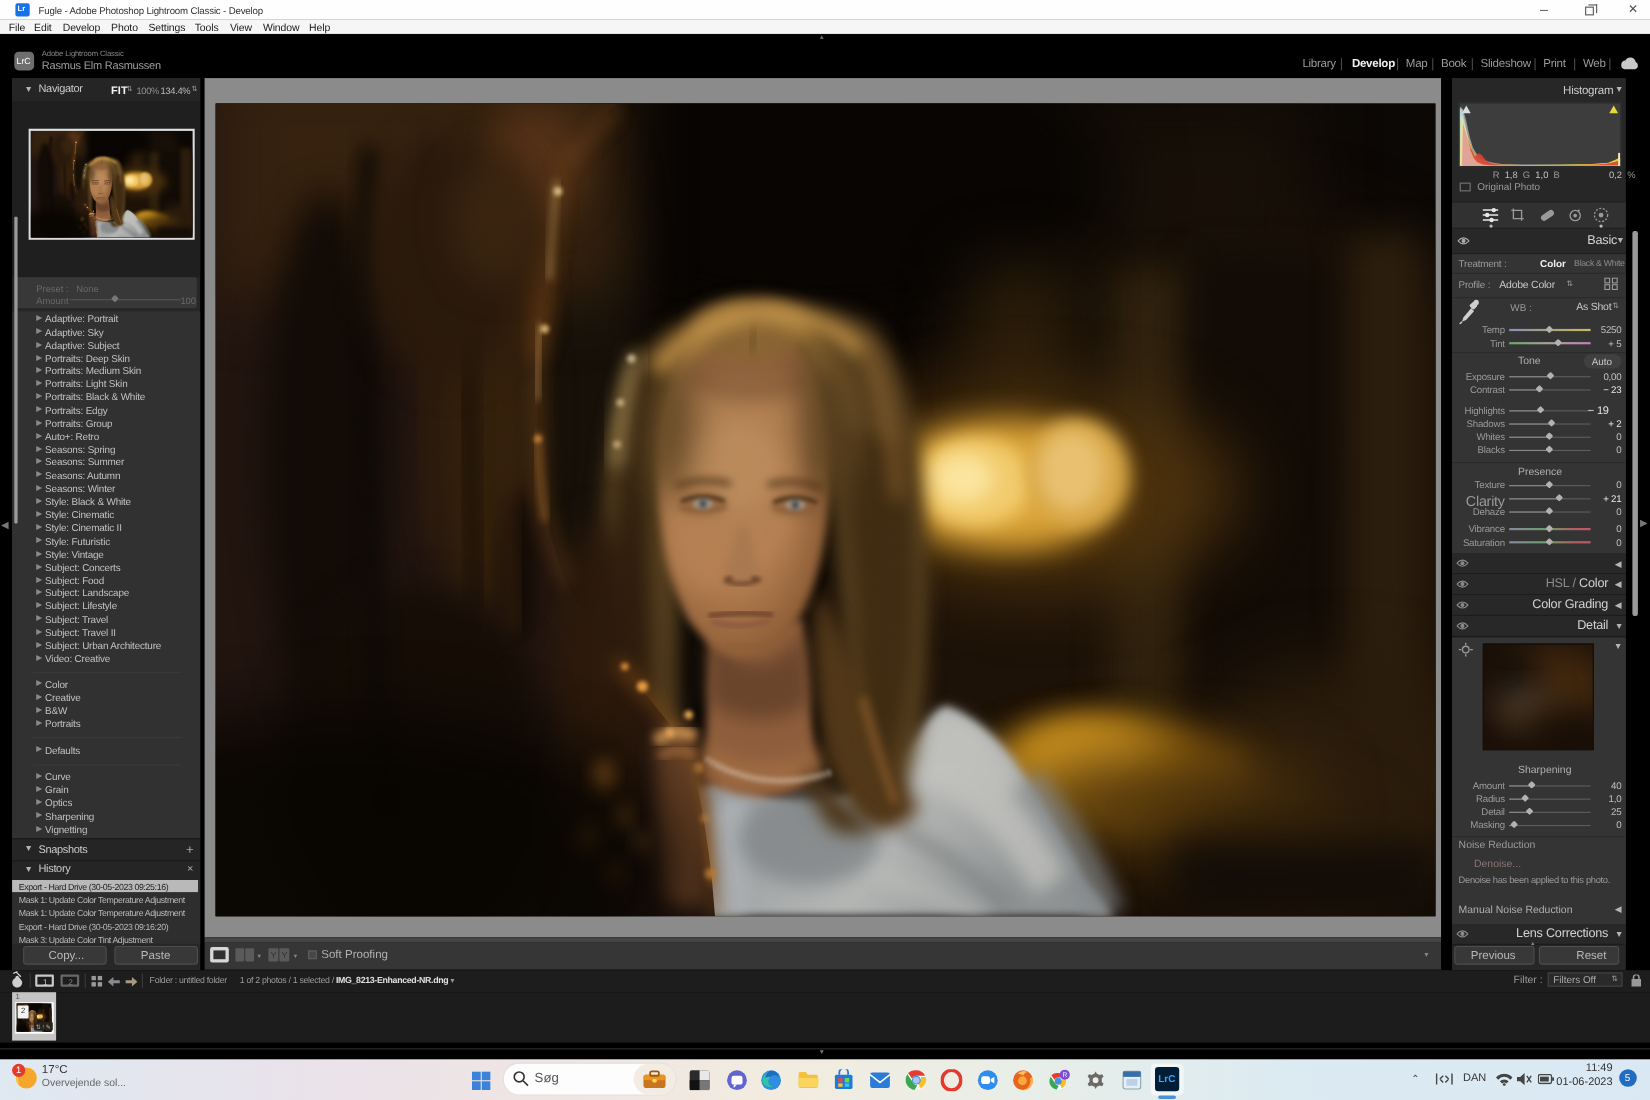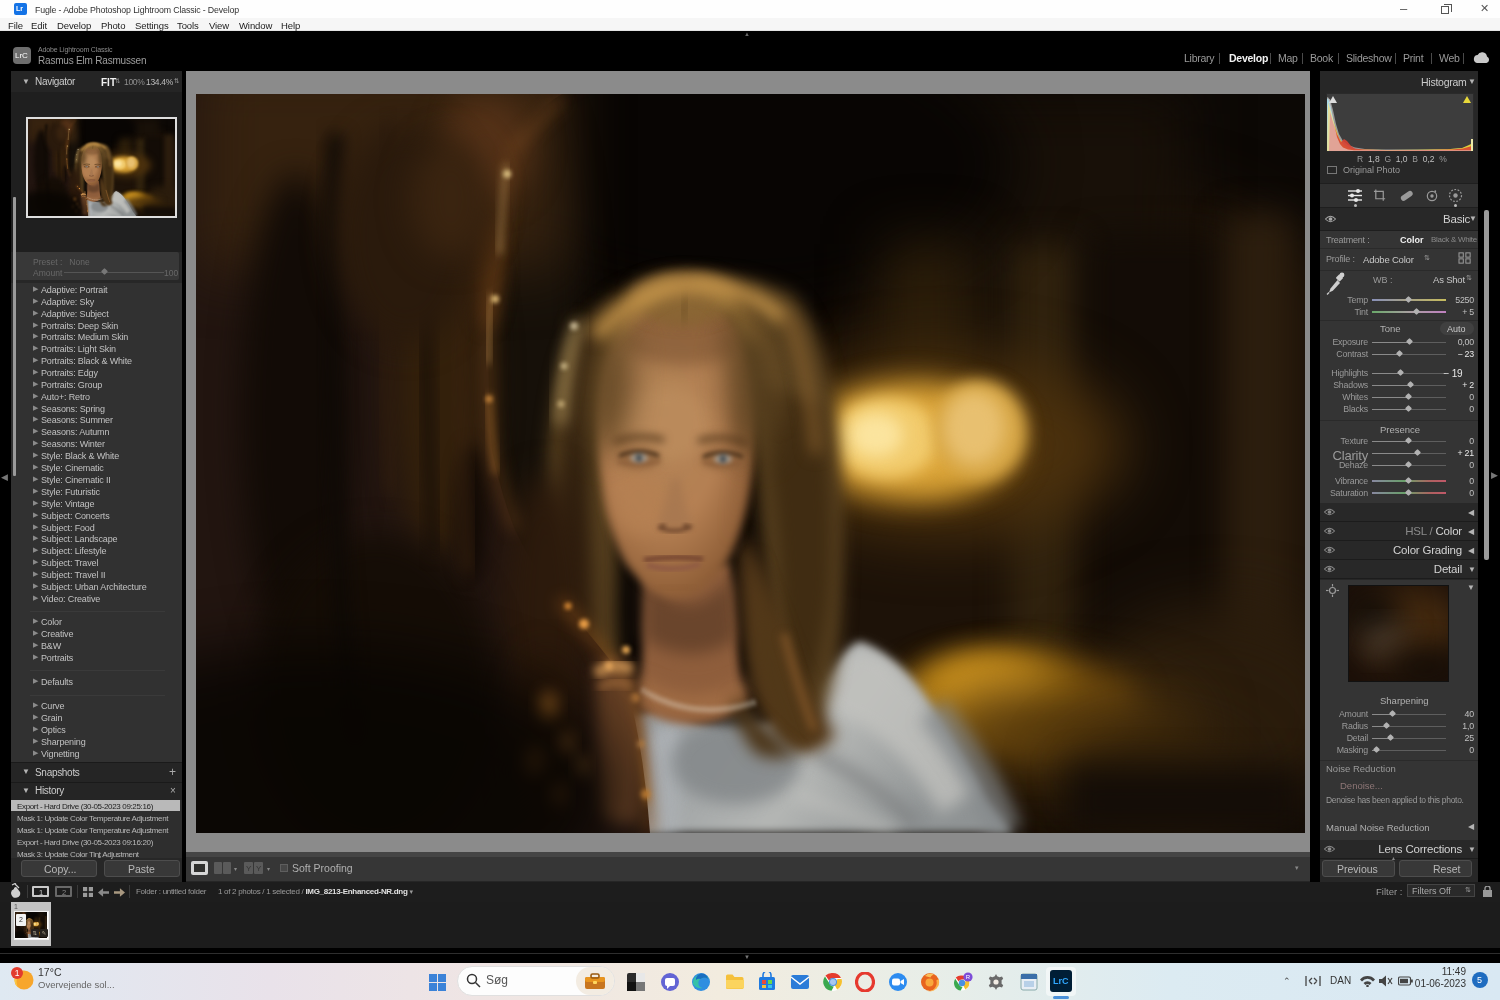--- a/index.html
+++ b/index.html
@@ -376,21 +376,21 @@
 <path d="M0 57 L0 5 L3 5 L6 16 L9 30 L12 40 L16 47 L21 51 L28 53.5 L38 55 L55 55.5 L100 55.5 L125 55 L138 54 L143 52 L146 51 L146 57 Z" fill="#9a9a9a"></path>
 <path d="M0 57 L0 4 L2 7 L5 20 L8 34 L11 45 L14 52 L17 55.5 L20 57 Z" fill="#58c8e8" opacity="0.95"></path>
 <path d="M0 57 L1 8 L4 18 L8 32 L12 44 L17 51 L23 54.5 L30 55.5 L60 56 L90 55.8 L120 55.2 L135 54 L142 51 L146 49 L146 57 Z" fill="#e8d83a" opacity="0.95"></path>
 <path d="M2 57 L3 18 L6 28 L10 40 L14 48 L17 45 L20 47 L24 52 L28 54.5 L36 55.5 L60 56.2 L100 56 L125 55.5 L136 54.5 L143 52.5 L146 51 L146 57 Z" fill="#d84232" opacity="0.9"></path>
 <path d="M0 57 L0 3 L2 4 L4 13 L6 24 L8 34 L10 43 L13 50 L16 53.5 L21 55.5 L27 56.3 L146 56.3 L146 57 Z" fill="#e8e8e8" opacity="0.55"></path>
 <rect x="144" y="45" width="2" height="12" fill="#f0eaa8"></rect>
 </svg>
 <div class="abs" style="left:2px;top:2px;width:0;height:0;border-left:4px solid transparent;border-right:4px solid transparent;border-bottom:7px solid #ddd;"></div>
 <div class="abs" style="left:136px;top:2px;width:0;height:0;border-left:4px solid transparent;border-right:4px solid transparent;border-bottom:7px solid #e8d83a;"></div>
 </div>
-<div class="t" style="left:1357px;top:154px;font-size:8.5px;color:#9a9a9a;">R &nbsp;<span style="color:#c0c0c0;">1,8</span> &nbsp;G &nbsp;<span style="color:#c0c0c0;">1,0</span> &nbsp;B &nbsp;<span style="color:#c0c0c0;">0,2</span> &nbsp;%</div>
+<div class="t" style="left:1357px;top:154px;font-size:8.5px;color:#9a9a9a;">R &nbsp;<span style="color:#c0c0c0;">1,8</span> &nbsp;G &nbsp;<span style="color:#c0c0c0;">1,0</span> &nbsp;B &nbsp;<span style="color:#c0c0c0;margin-left:40px;">0,2</span> &nbsp;%</div>
 <div class="abs" style="left:1327px;top:166px;width:10px;height:8px;border:1px solid #777;"></div>
 <div class="t" style="left:1343px;top:165px;font-size:9px;color:#9a9a9a;">Original Photo</div>
 <div class="abs" style="left:1320px;top:183px;width:158px;height:25px;background:#313131;border-top:1px solid #1f1f1f;border-bottom:1px solid #1f1f1f;"></div>
 <svg class="abs" style="left:1347px;top:188px;" width="16" height="15" viewBox="0 0 16 15">
  <g stroke="#e8e8e8" stroke-width="1.4">
       <line x1="1" y1="3" x2="15" y2="3"></line>
       <line x1="1" y1="7.5" x2="15" y2="7.5"></line>
       <line x1="1" y1="12" x2="15" y2="12"></line>
     </g>
  <circle cx="11" cy="3" r="2" fill="#e8e8e8"></circle>

